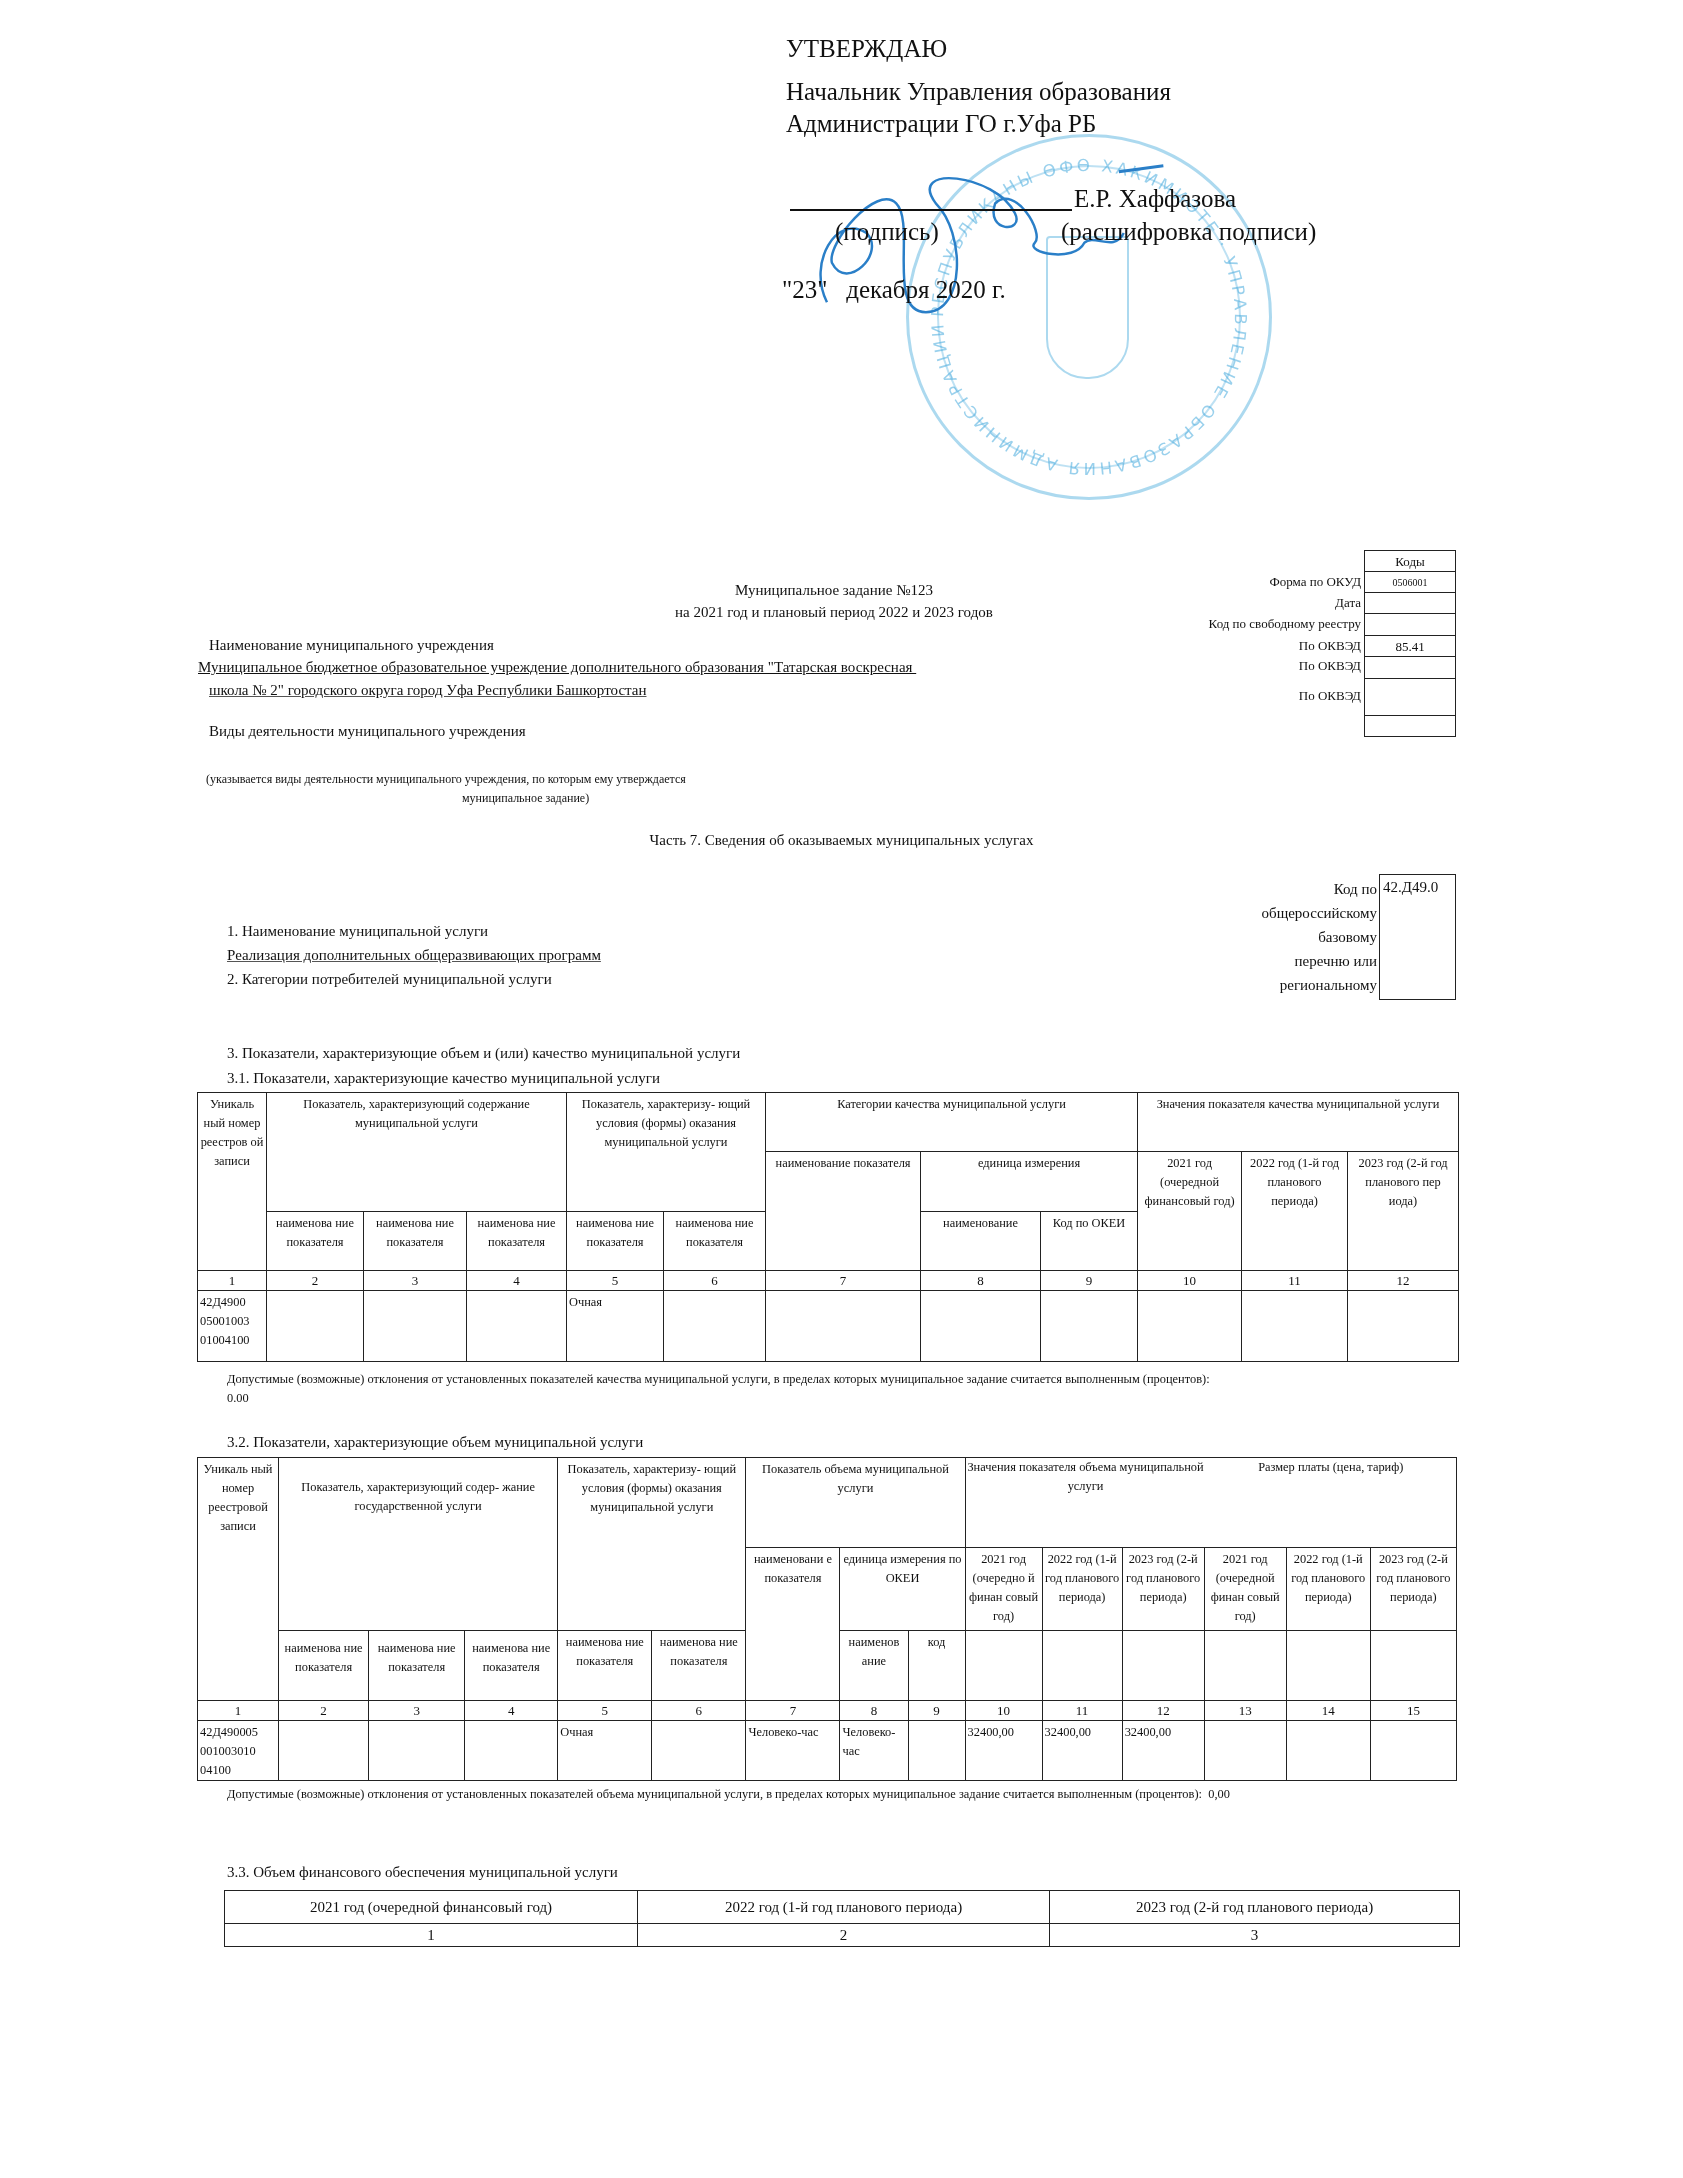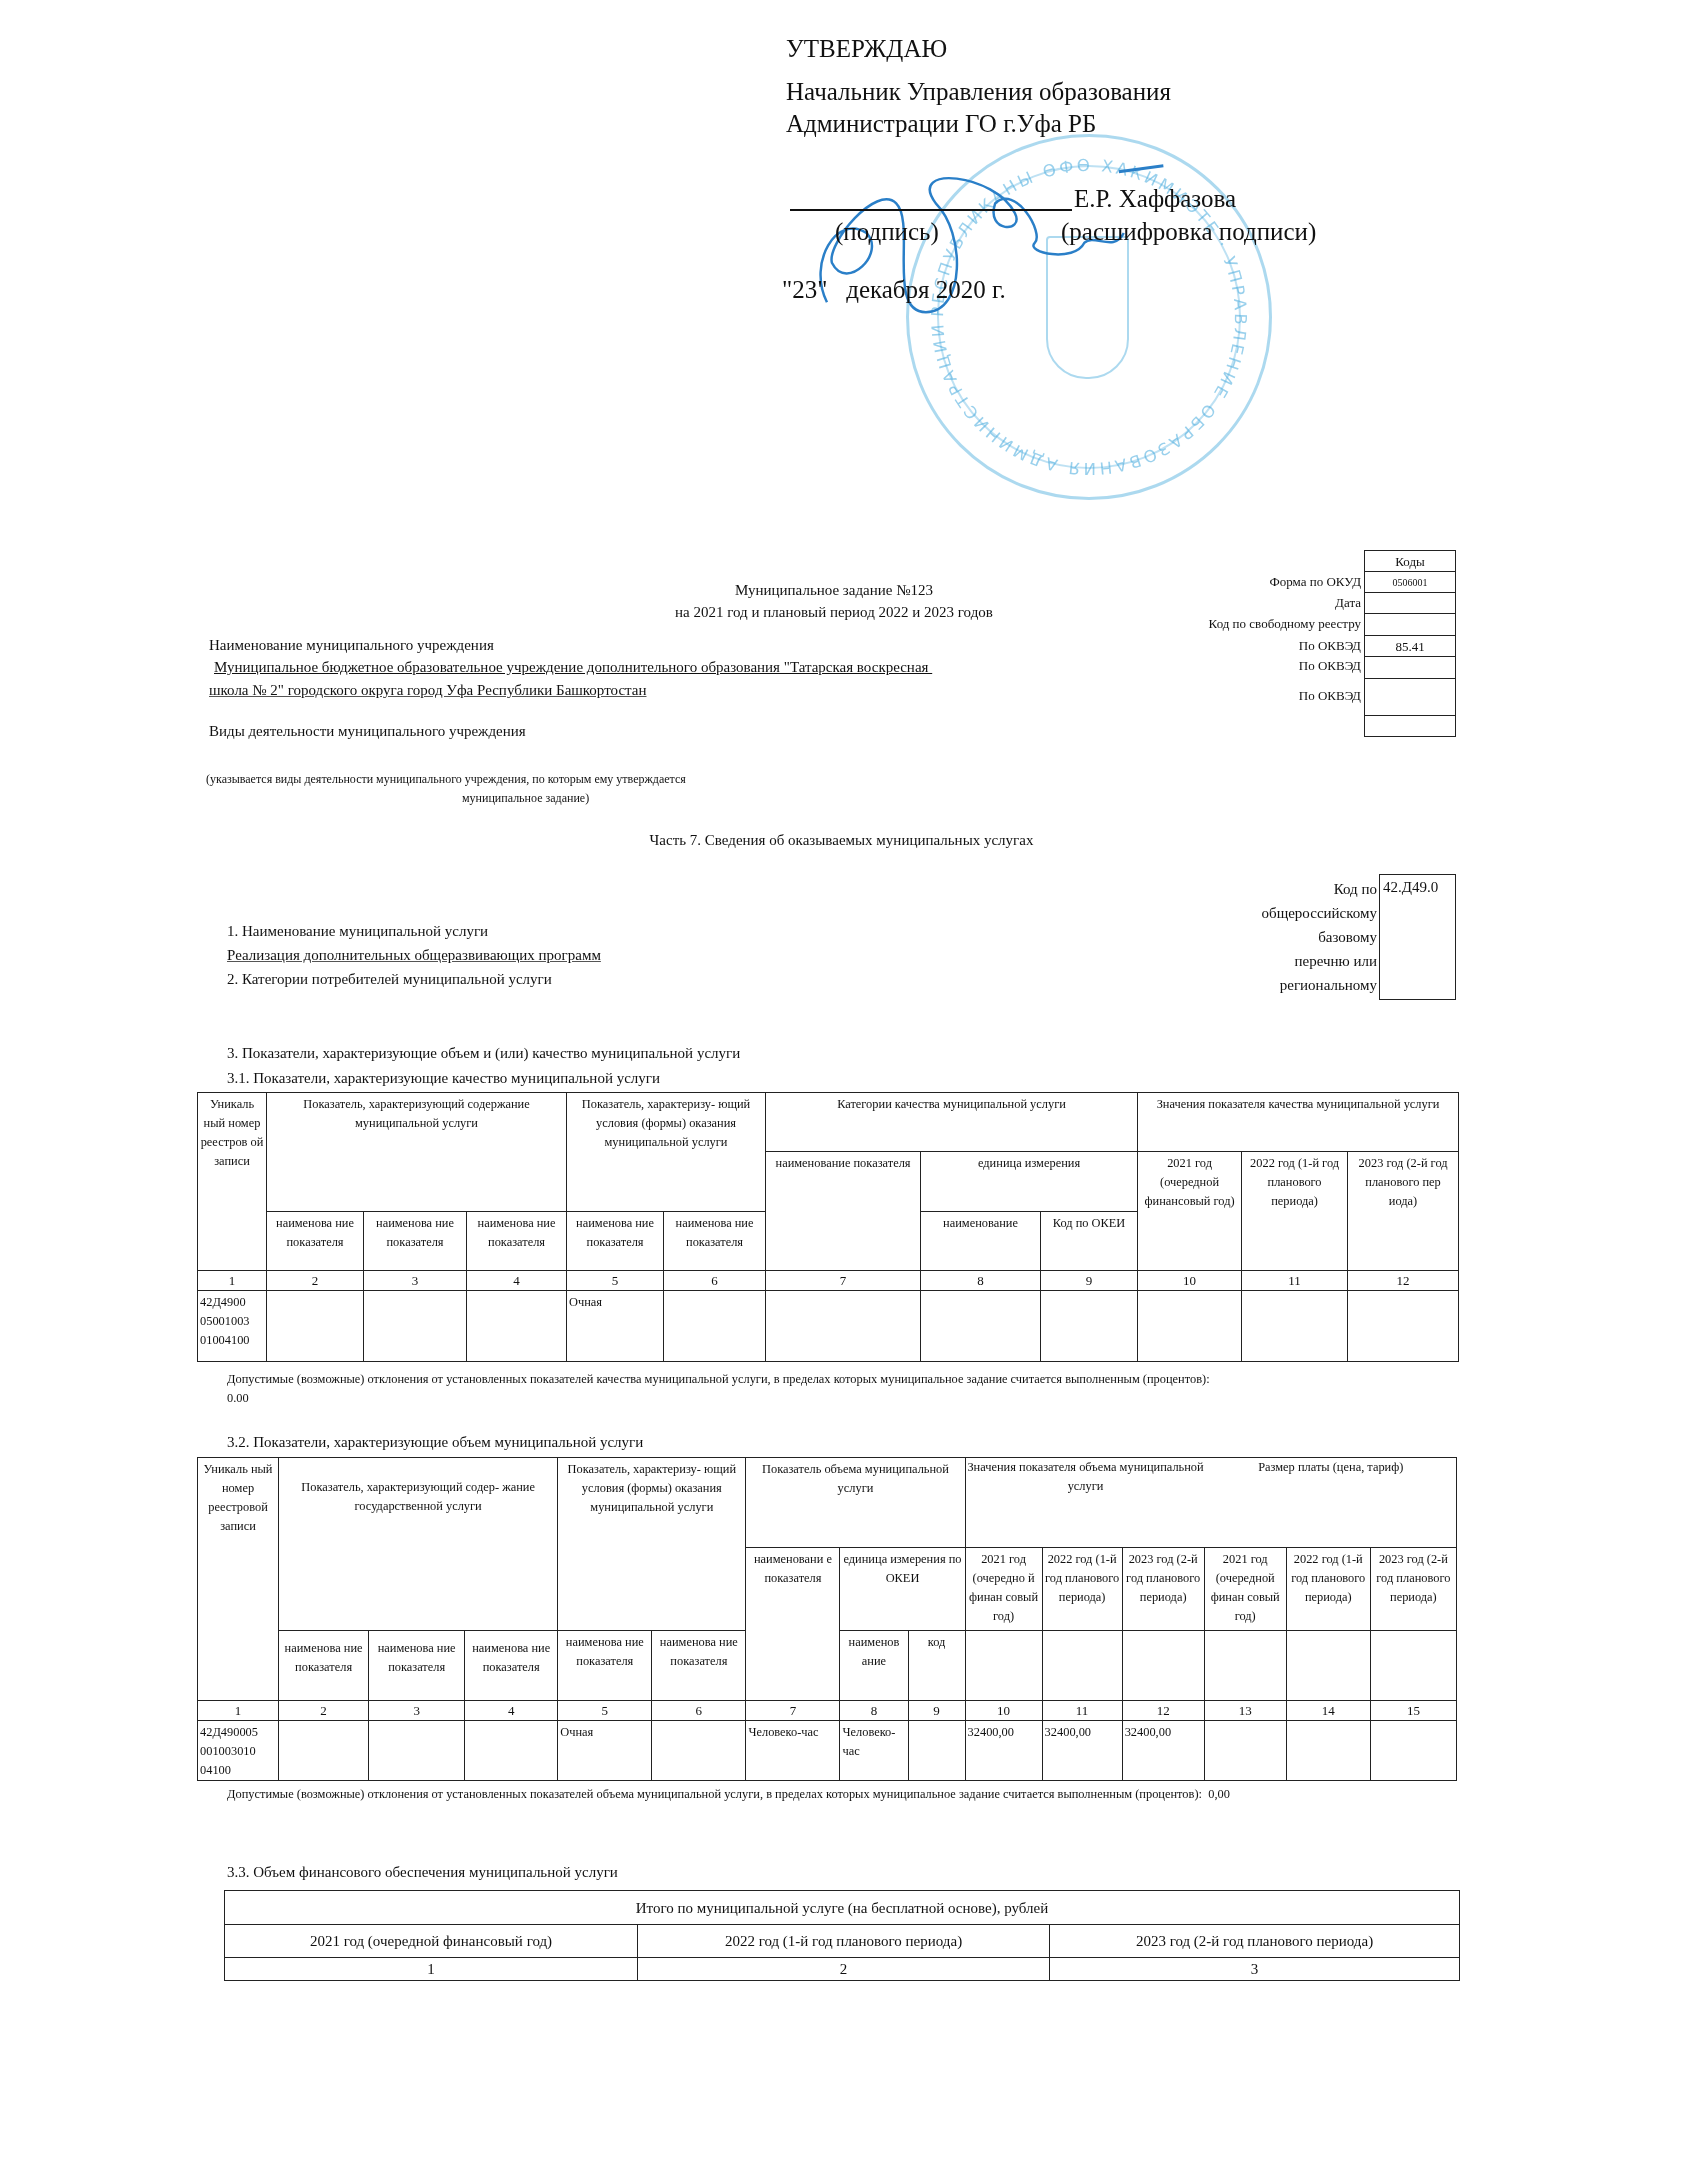--- a/index.html
+++ b/index.html
@@ -87,21 +87,21 @@
 <div class="abs t13 right" style="right:322px;top:573px;">Форма по ОКУД</div>
 <div class="abs t13 right" style="right:322px;top:594px;">Дата</div>
 <div class="abs t13 right" style="right:322px;top:615px;">Код по свободному реестру</div>
 <div class="abs t13 right" style="right:322px;top:637px;">По ОКВЭД</div>
 <div class="abs t13 right" style="right:322px;top:657px;">По ОКВЭД</div>
 <div class="abs t13 right" style="right:322px;top:687px;">По ОКВЭД</div>
 
 <div class="abs t15" style="left:0;width:1668px;top:580px;text-align:center;">Муниципальное задание  №123</div>
 <div class="abs t15" style="left:0;width:1668px;top:602px;text-align:center;">на 2021 год и плановый период 2022  и 2023 годов</div>
 <div class="abs t15" style="left:209px;top:635px;">Наименование муниципального учреждения</div>
-<div class="abs t15 ul" style="left:214px;top:657px;white-space:pre;text-decoration:underline;">Муниципальное бюджетное образовательное учреждение дополнительного образования "Татарская воскресная </div>
+<div class="abs t15 ul" style="left:198px;top:657px;white-space:pre;text-decoration:underline;">Муниципальное бюджетное образовательное учреждение дополнительного образования "Татарская воскресная </div>
 <div class="abs t15 ul" style="left:209px;top:680px;">школа № 2" городского округа город Уфа Республики Башкортостан</div>
 <div class="abs t15" style="left:209px;top:721px;">Виды деятельности муниципального учреждения</div>
 <div class="abs t11" style="left:206px;top:770px;">(указывается виды деятельности муниципального учреждения, по которым ему утверждается</div>
 <div class="abs t11" style="left:462px;top:789px;">муниципальное задание)</div>
 <div class="abs t15" style="left:0;width:1683px;top:830px;text-align:center;">Часть 7. Сведения об оказываемых муниципальных услугах</div>
 
 <div class="abs t15" style="left:227px;top:921px;text-align:right;">1. Наименование муниципальной услуги</div>
 <div class="abs t15 ul" style="left:227px;top:945px;">Реализация дополнительных общеразвивающих программ</div>
 <div class="abs t15" style="left:227px;top:969px;">2. Категории потребителей муниципальной услуги</div>
 <div class="abs t15 right" style="right:306px;top:877px;line-height:24px;text-align:right;">
@@ -286,23 +286,20 @@
 </div>
 
 <div class="abs t15" style="left:227px;top:1862px;">3.3. Объем финансового обеспечения муниципальной услуги</div>
 <table style="left:224px;top:1890px;width:1235px;">
   <colgroup>
       <col style="width:413px">
       <col style="width:412px">
       <col style="width:410px">
     </colgroup>
   <tbody>
-      <tr style="height:34px;">
-    <td colspan="3" class="num" style="font-size:15px;">Итого по муниципальной услуге (на бесплатной основе),  рублей</td>
-  </tr>
   <tr style="height:33px;">
     <td class="num" style="font-size:15px;">2021 год (очередной финансовый год)</td>
     <td class="num" style="font-size:15px;">2022 год (1-й год планового периода)</td>
     <td class="num" style="font-size:15px;">2023 год (2-й год планового периода)</td>
   </tr>
   <tr style="height:23px;">
     <td class="num" style="font-size:15px;">1</td>
     <td class="num" style="font-size:15px;">2</td>
     <td class="num" style="font-size:15px;">3</td>
   </tr>

